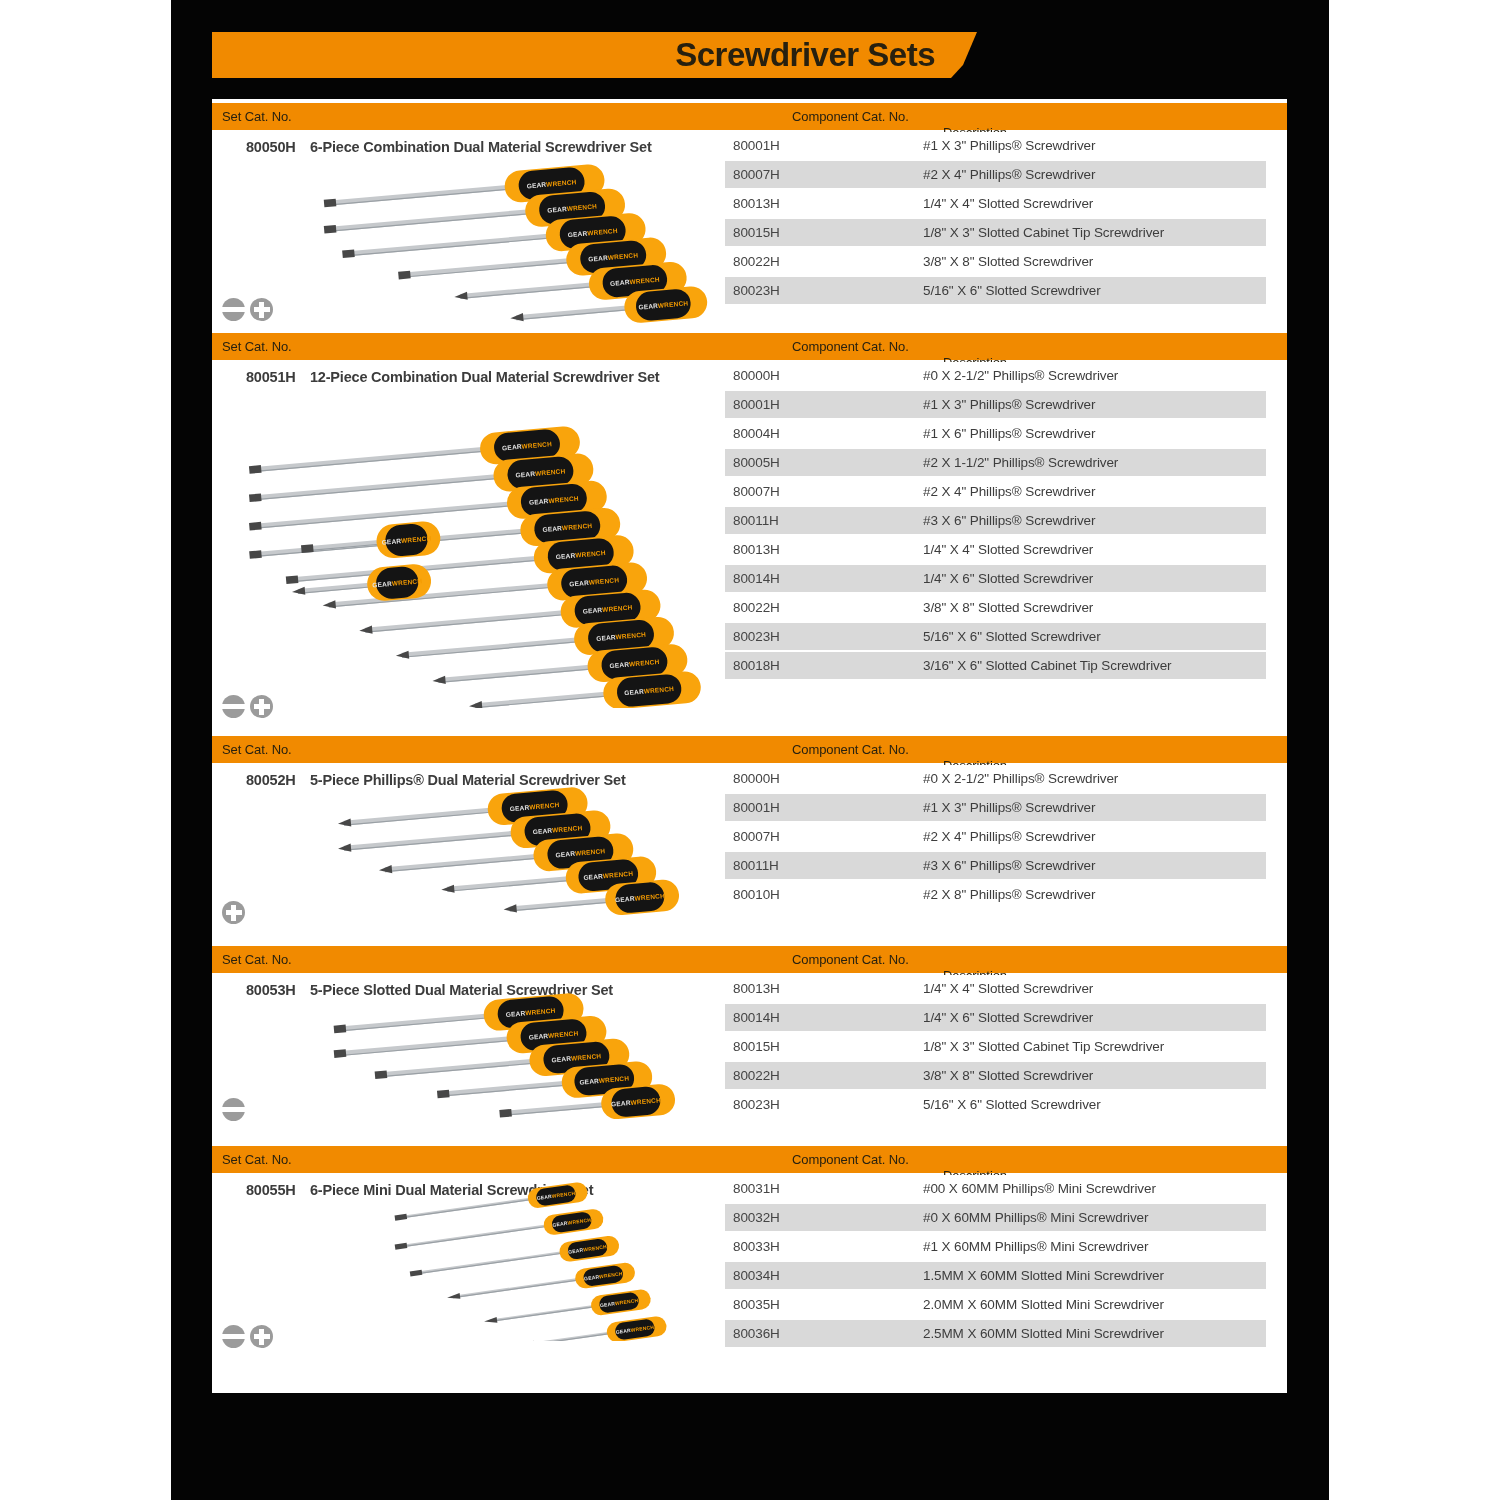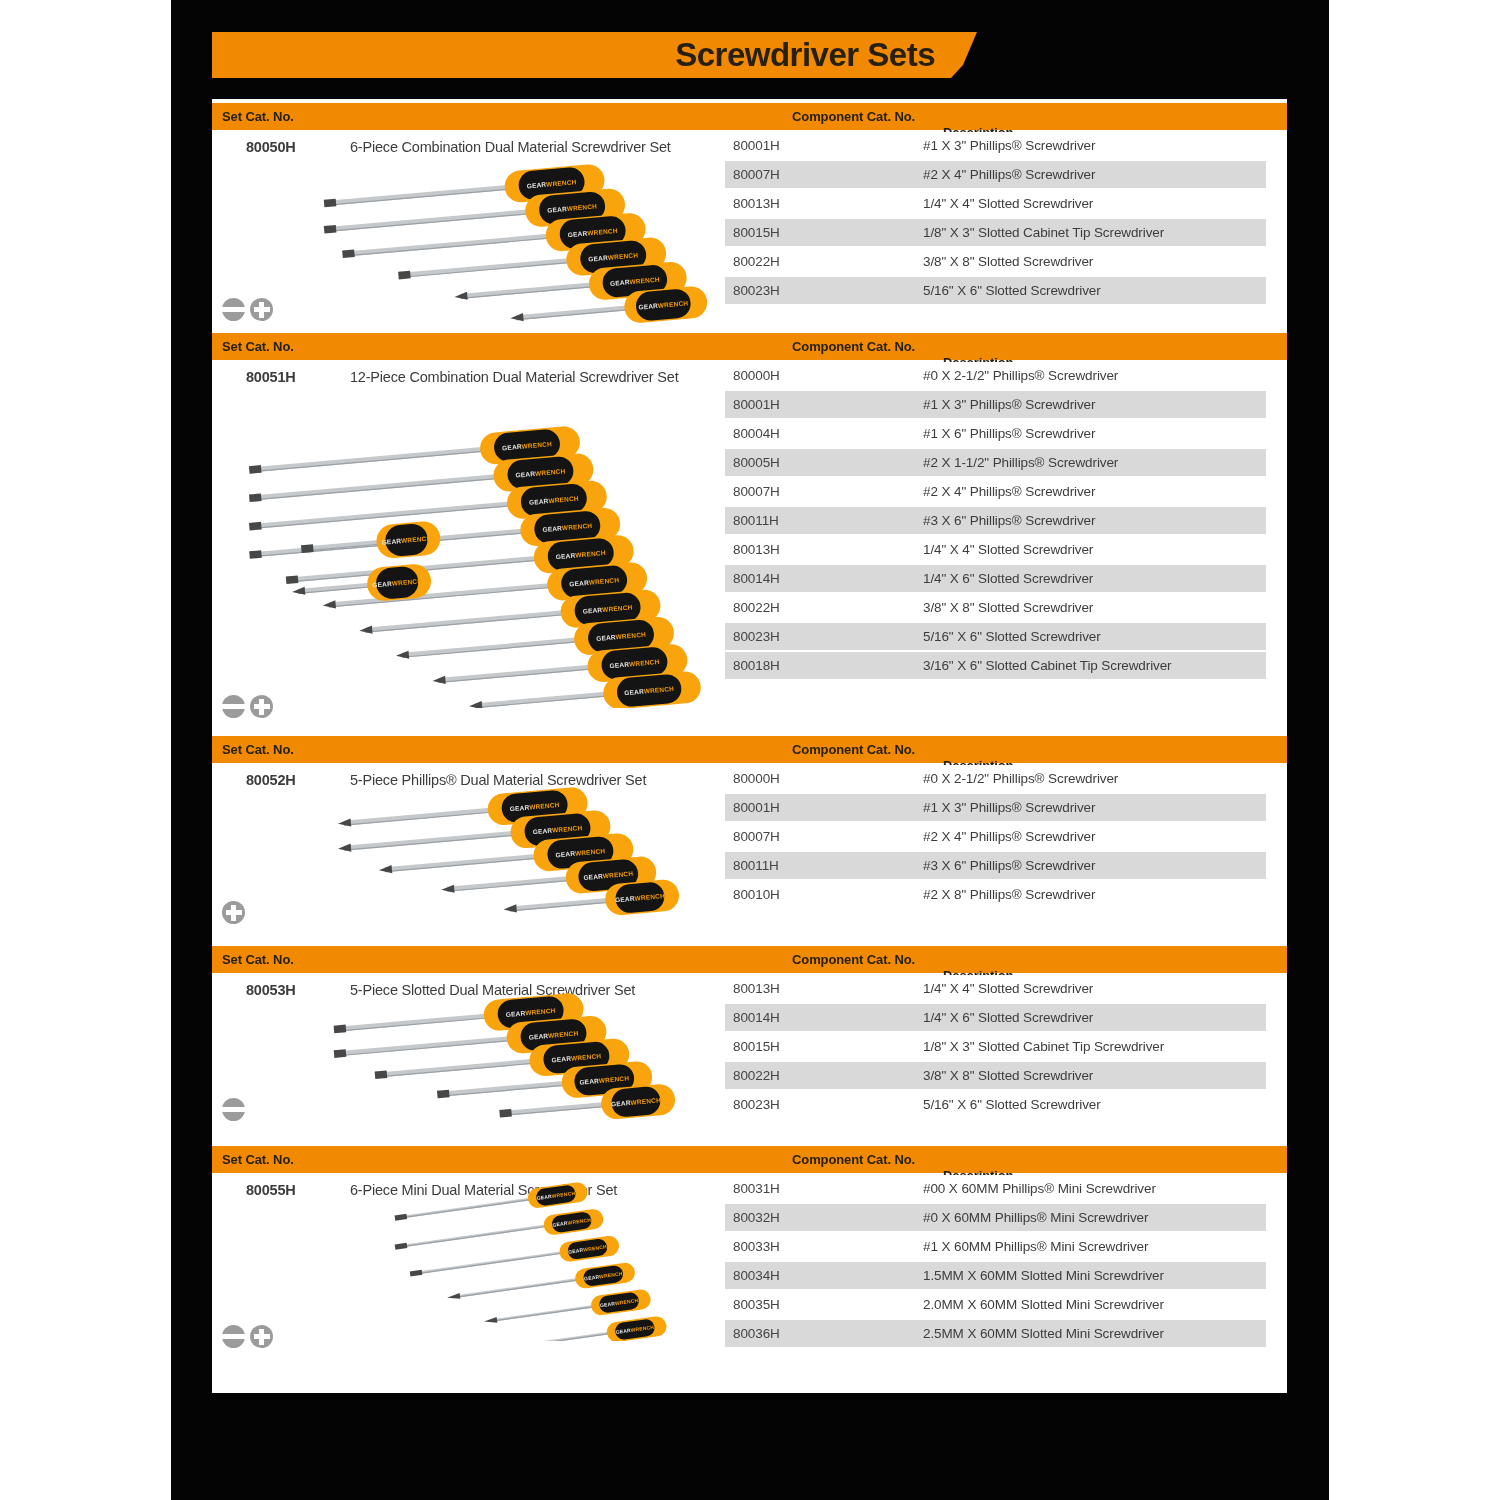--- a/index.html
+++ b/index.html
@@ -11,24 +11,24 @@
   .banner{
     position:absolute;left:212px;top:32px;width:765px;height:46px;background:#F18A00;
     clip-path:polygon(0 0,100% 0,calc(100% - 14px) 72%,calc(100% - 26px) 100%,0 100%);
     display:flex;align-items:center;justify-content:flex-end;
     padding-right:42px;box-sizing:border-box;
   }
   .banner .title{font-size:33px;font-weight:700;color:#27200f;letter-spacing:-0.5px;}
   .page{position:absolute;left:212px;top:99px;width:1075px;height:1294px;background:#ffffff;}
   .section{position:absolute;left:0;width:1075px;}
   .sec-header{position:absolute;left:0;top:0;width:1075px;height:27px;background:#F18A00;}
-  .sec-header b{position:absolute;top:0;line-height:27px;font-size:13px;font-weight:700;color:#28210f;letter-spacing:-0.1px;}
+  .sec-header b{position:absolute;top:0;line-height:27px;font-size:13px;font-weight:400;color:#28210f;letter-spacing:-0.1px;}
   .h-set{left:10px;} .h-comp{left:536px;margin-left:44px;} .h-desc{left:731px;margin-top:16px;}
   .set-no{position:absolute;left:10px;top:36px;font-size:14.5px;font-weight:700;color:#3c3c3c;letter-spacing:-0.2px;padding-left:24px;}
-  .set-name{position:absolute;left:98px;top:36px;font-size:14.5px;font-weight:400;color:#3c3c3c;letter-spacing:-0.2px;margin-left:40px;}
+  .set-name{position:absolute;left:98px;top:36px;font-size:14.5px;font-weight:700;color:#3c3c3c;letter-spacing:-0.2px;}
   .rows{position:absolute;left:513px;top:29px;width:541px;}
   .row{height:27px;margin-bottom:2px;position:relative;background:#ffffff;}
   .row.alt{background:#D9D9D9;}
   .row span{position:absolute;top:0;line-height:27px;font-size:13.5px;color:#3d3d3d;letter-spacing:-0.1px;white-space:nowrap;}
   .row .c{left:8px;color:#454545;}
   .row .d{left:198px;}
   .icons{position:absolute;left:10px;display:flex;gap:5px;z-index:3;}
   .drive-icon{width:23px;height:23px;border-radius:50%;background:#9b9b9b;position:relative;display:inline-block;}
   .drive-icon .slot{position:absolute;left:0;right:0;top:9px;height:5px;background:#ffffff;}
   .drive-icon .ph-h{position:absolute;left:3.5px;top:9px;width:16px;height:5px;background:#ffffff;}

